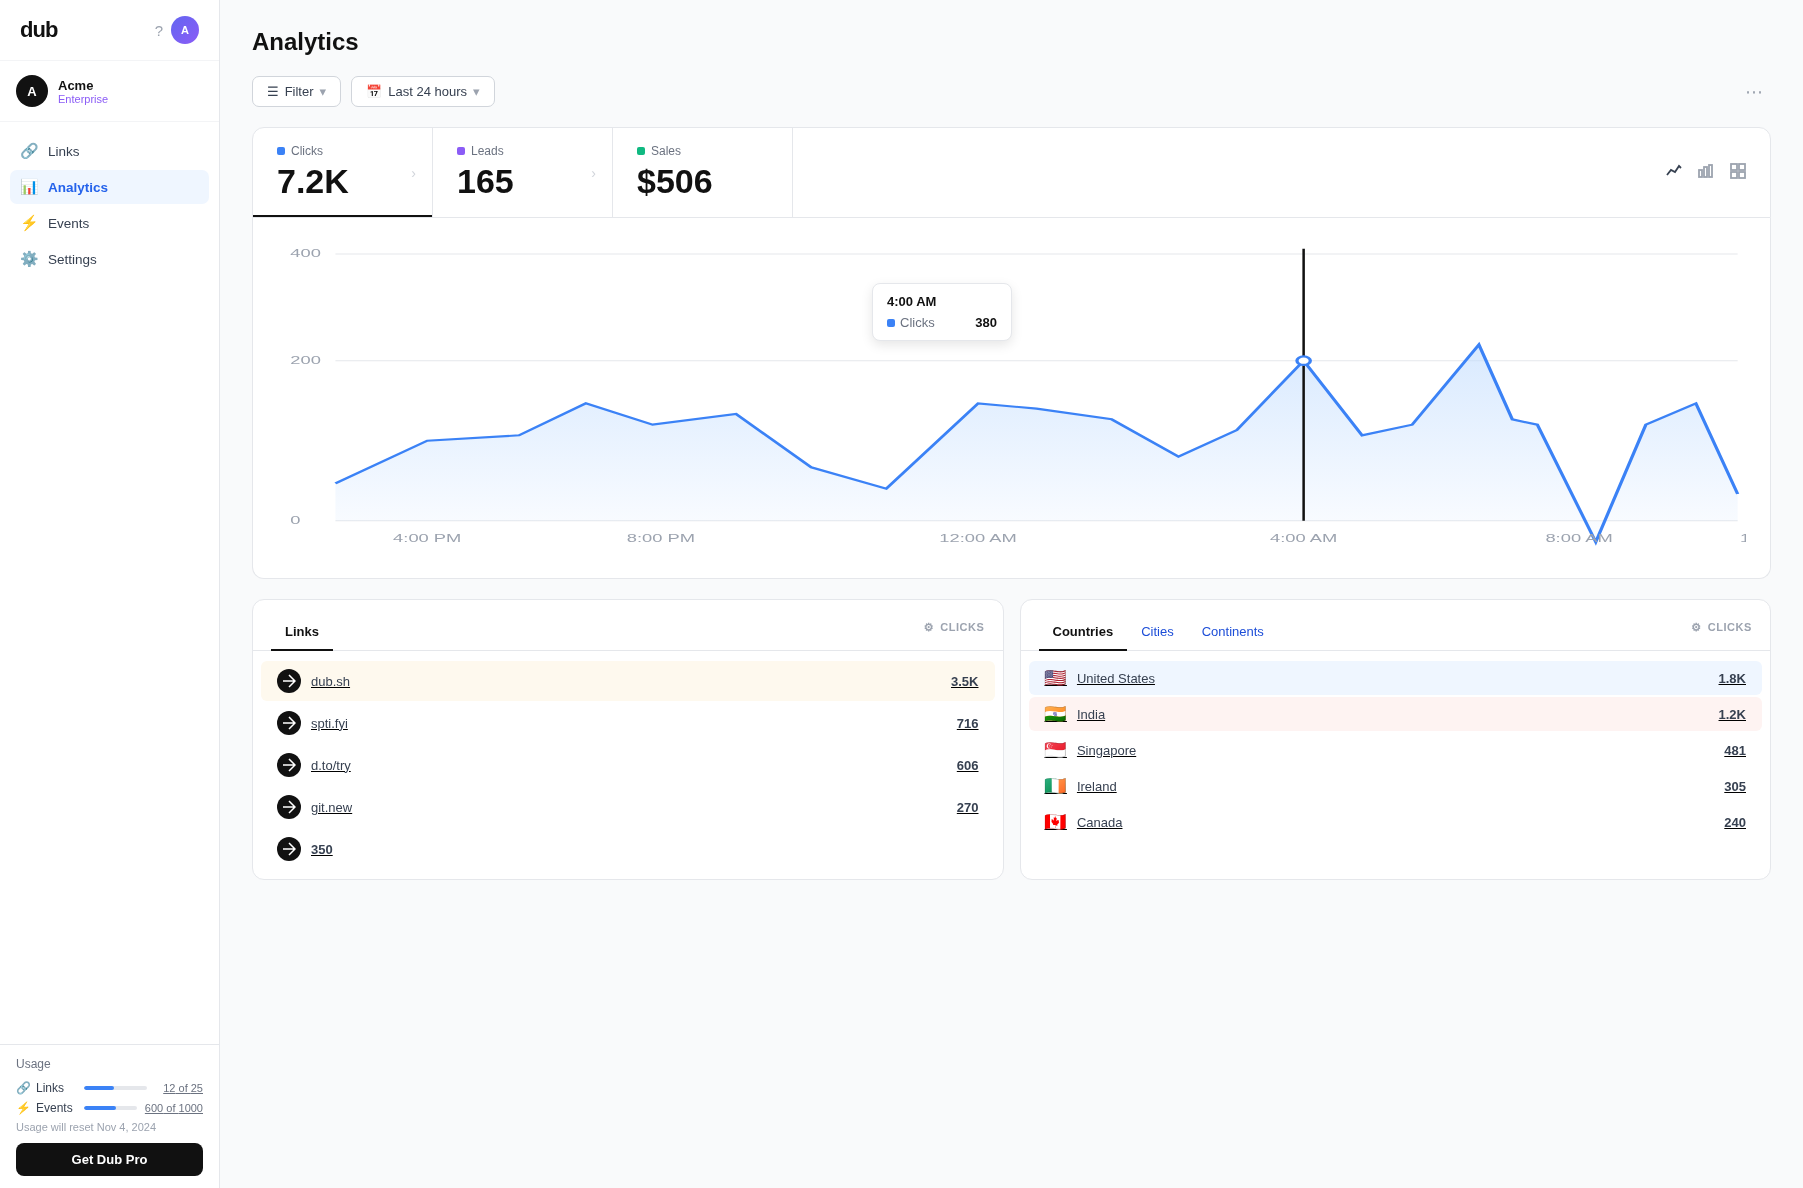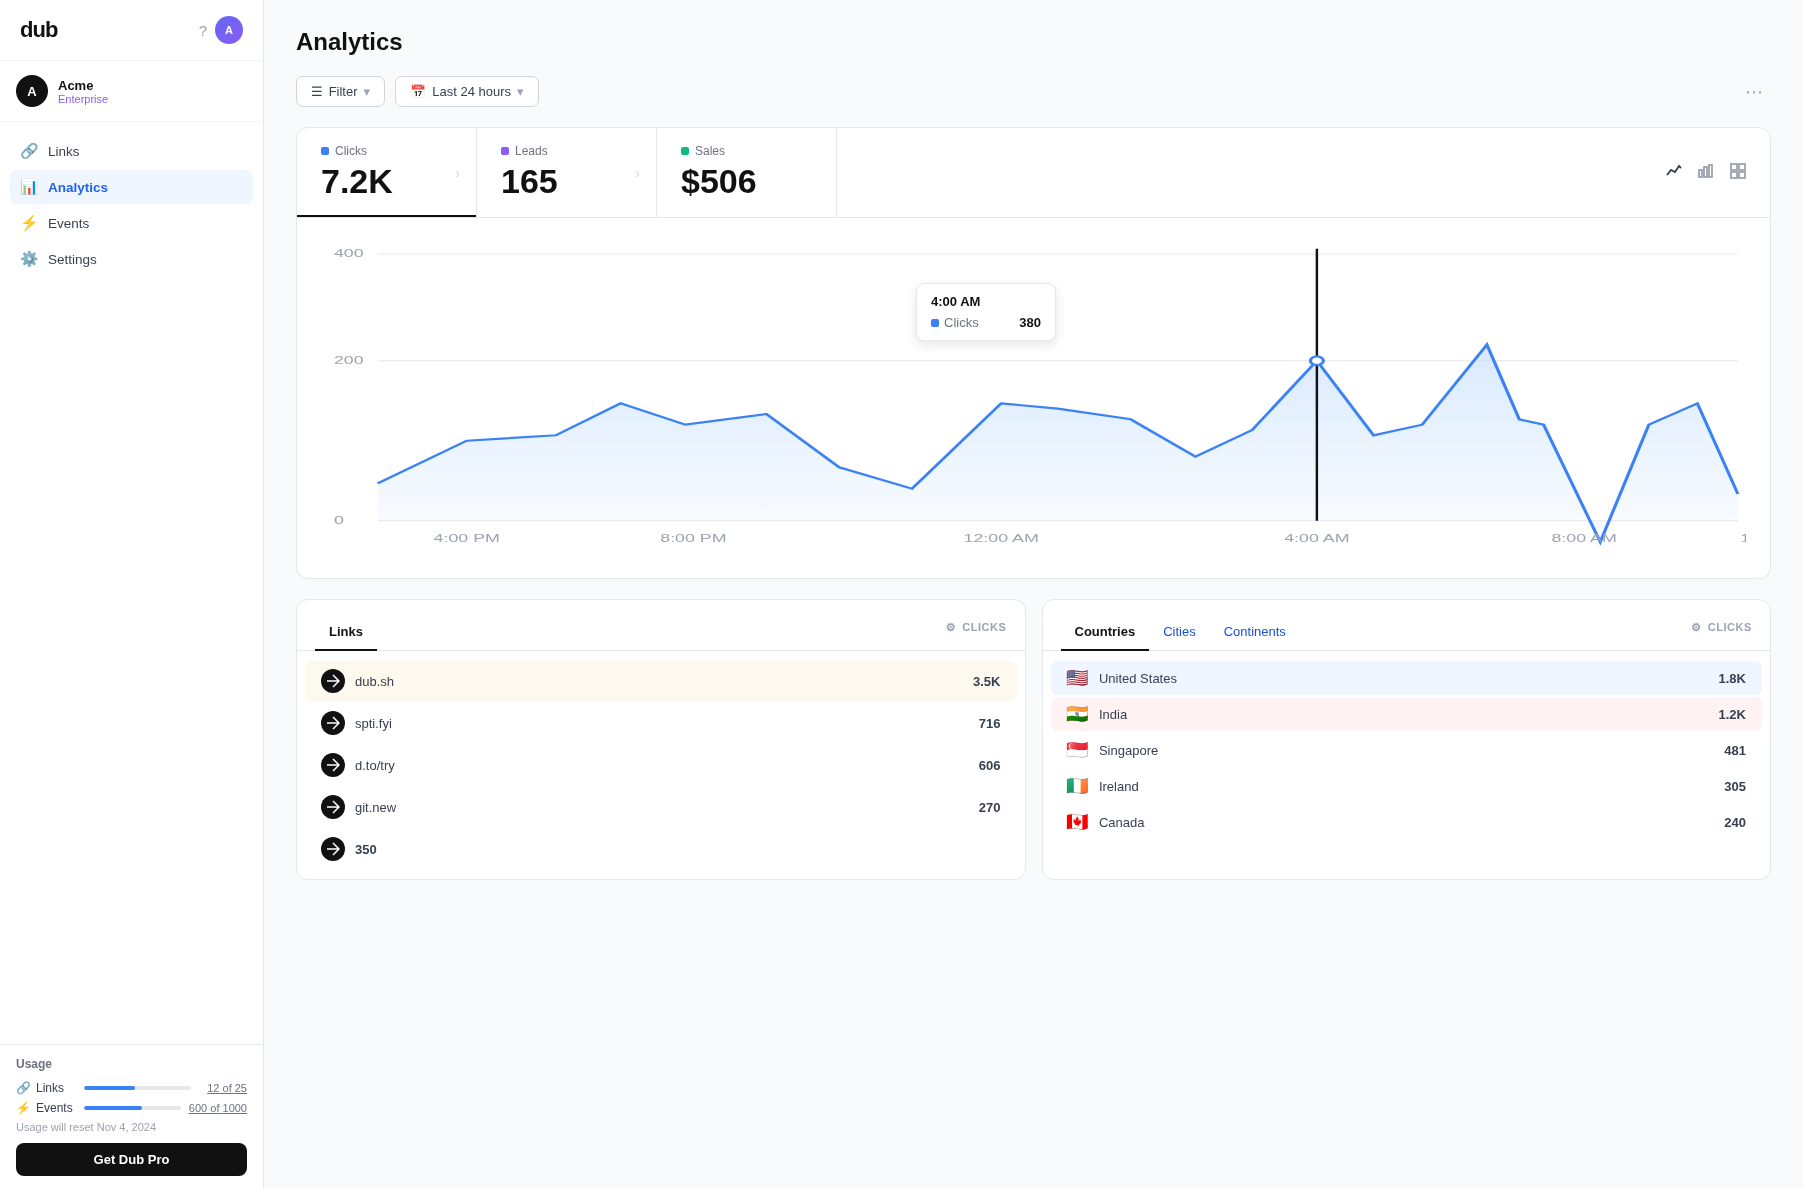--- a/index.html
+++ b/index.html
@@ -1,20 +1,20 @@
 <!DOCTYPE html>
 <html><head>
   <meta charset="utf-8">
   <style>
     * { box-sizing: border-box; margin: 0; padding: 0; }
     body { font-family: -apple-system, BlinkMacSystemFont, 'Segoe UI', sans-serif; background: #f3f4f6; display: flex; height: 100vh; overflow: hidden; }
 
     
     .sidebar {
-      width: 264px;
+      width: 220px;
       background: #fff;
       border-right: 1px solid #e5e7eb;
       display: flex;
       flex-direction: column;
       flex-shrink: 0;
       height: 100vh;
     }
     .sidebar-logo {
       padding: 16px 20px;
       display: flex;
@@ -97,21 +97,21 @@
     }
     .nav-item.active { background: #eff6ff; color: #2563eb; font-weight: 600; }
     .nav-item .nav-icon { font-size: 15px; width: 18px; text-align: center; }
 
     .sidebar-bottom {
       padding: 12px 16px;
       border-top: 1px solid #e5e7eb;
     }
     .usage-title {
       font-size: 12px;
-      font-weight: 700;
+      font-weight: 400;
       color: #6b7280;
       margin-bottom: 10px;
     }
     .usage-row {
       display: flex;
       align-items: center;
       gap: 8px;
       margin-bottom: 6px;
     }
     .usage-label {
@@ -337,20 +337,21 @@
       padding: 8px 0;
     }
     .list-item-row {
       display: flex;
       align-items: center;
       padding: 8px 16px;
       gap: 10px;
       cursor: pointer;
       border-radius: 6px;
       margin: 2px 8px;
+      text-decoration: underline;
     }
     .list-item-row.highlighted { background: #fef9ee; }
     .item-icon {
       width: 24px;
       height: 24px;
       border-radius: 50%;
       background: #111;
       display: flex;
       align-items: center;
       justify-content: center;

